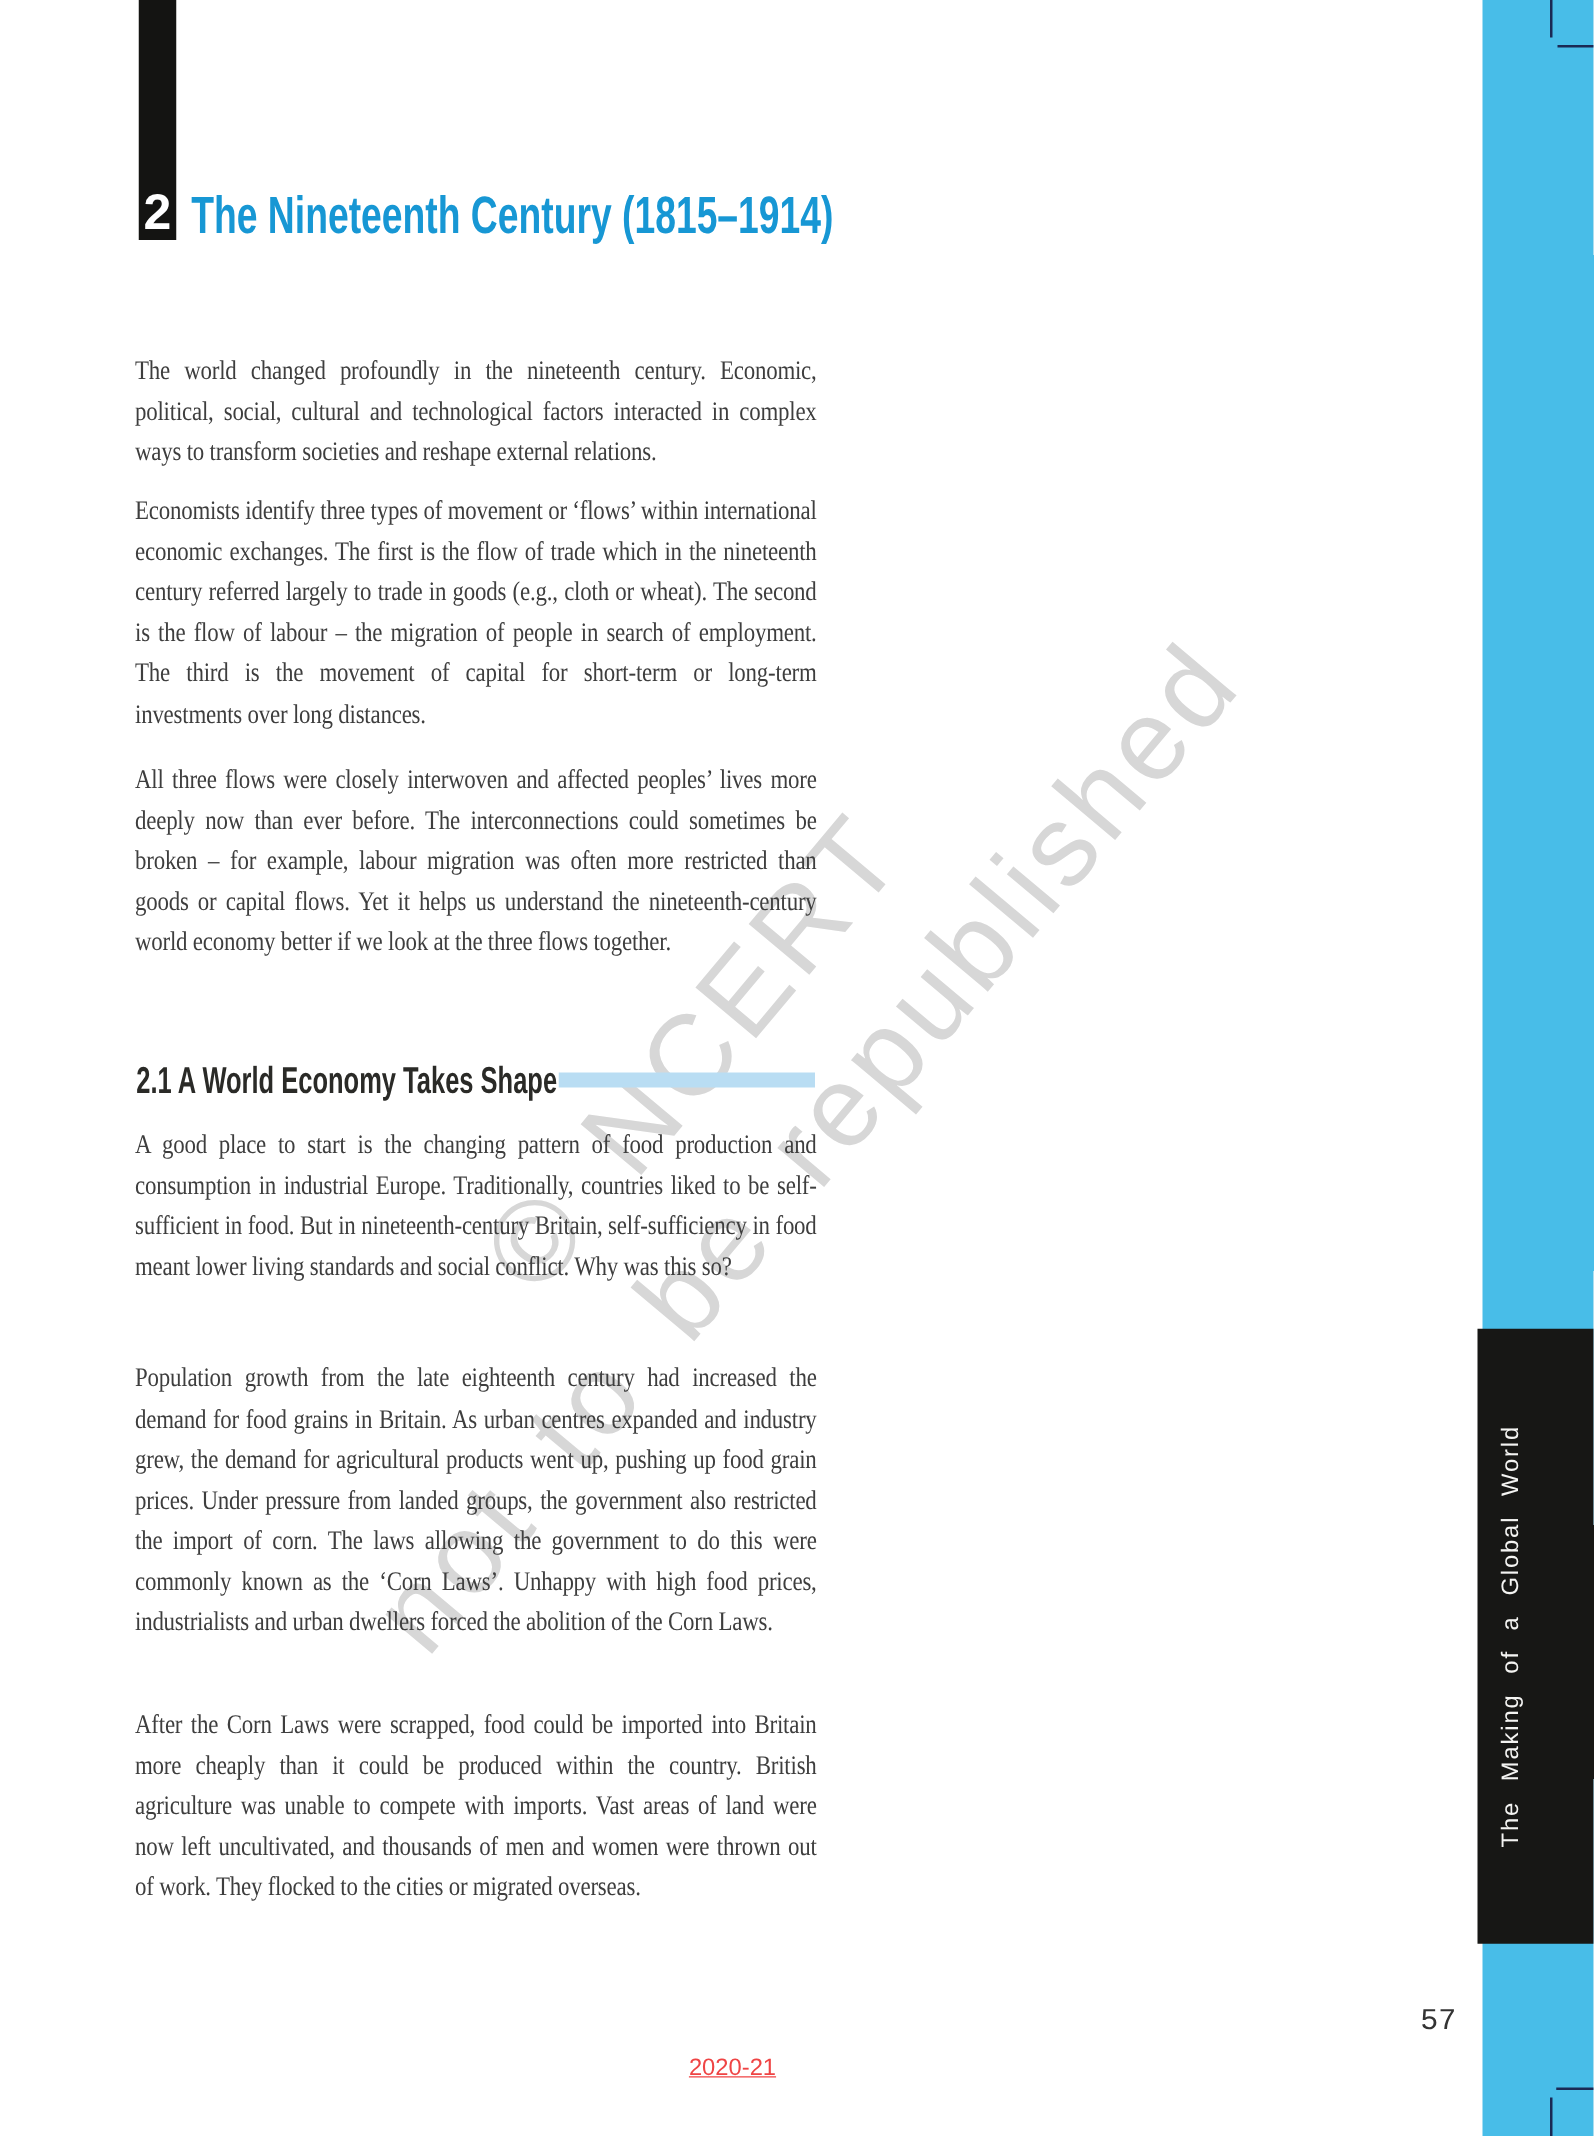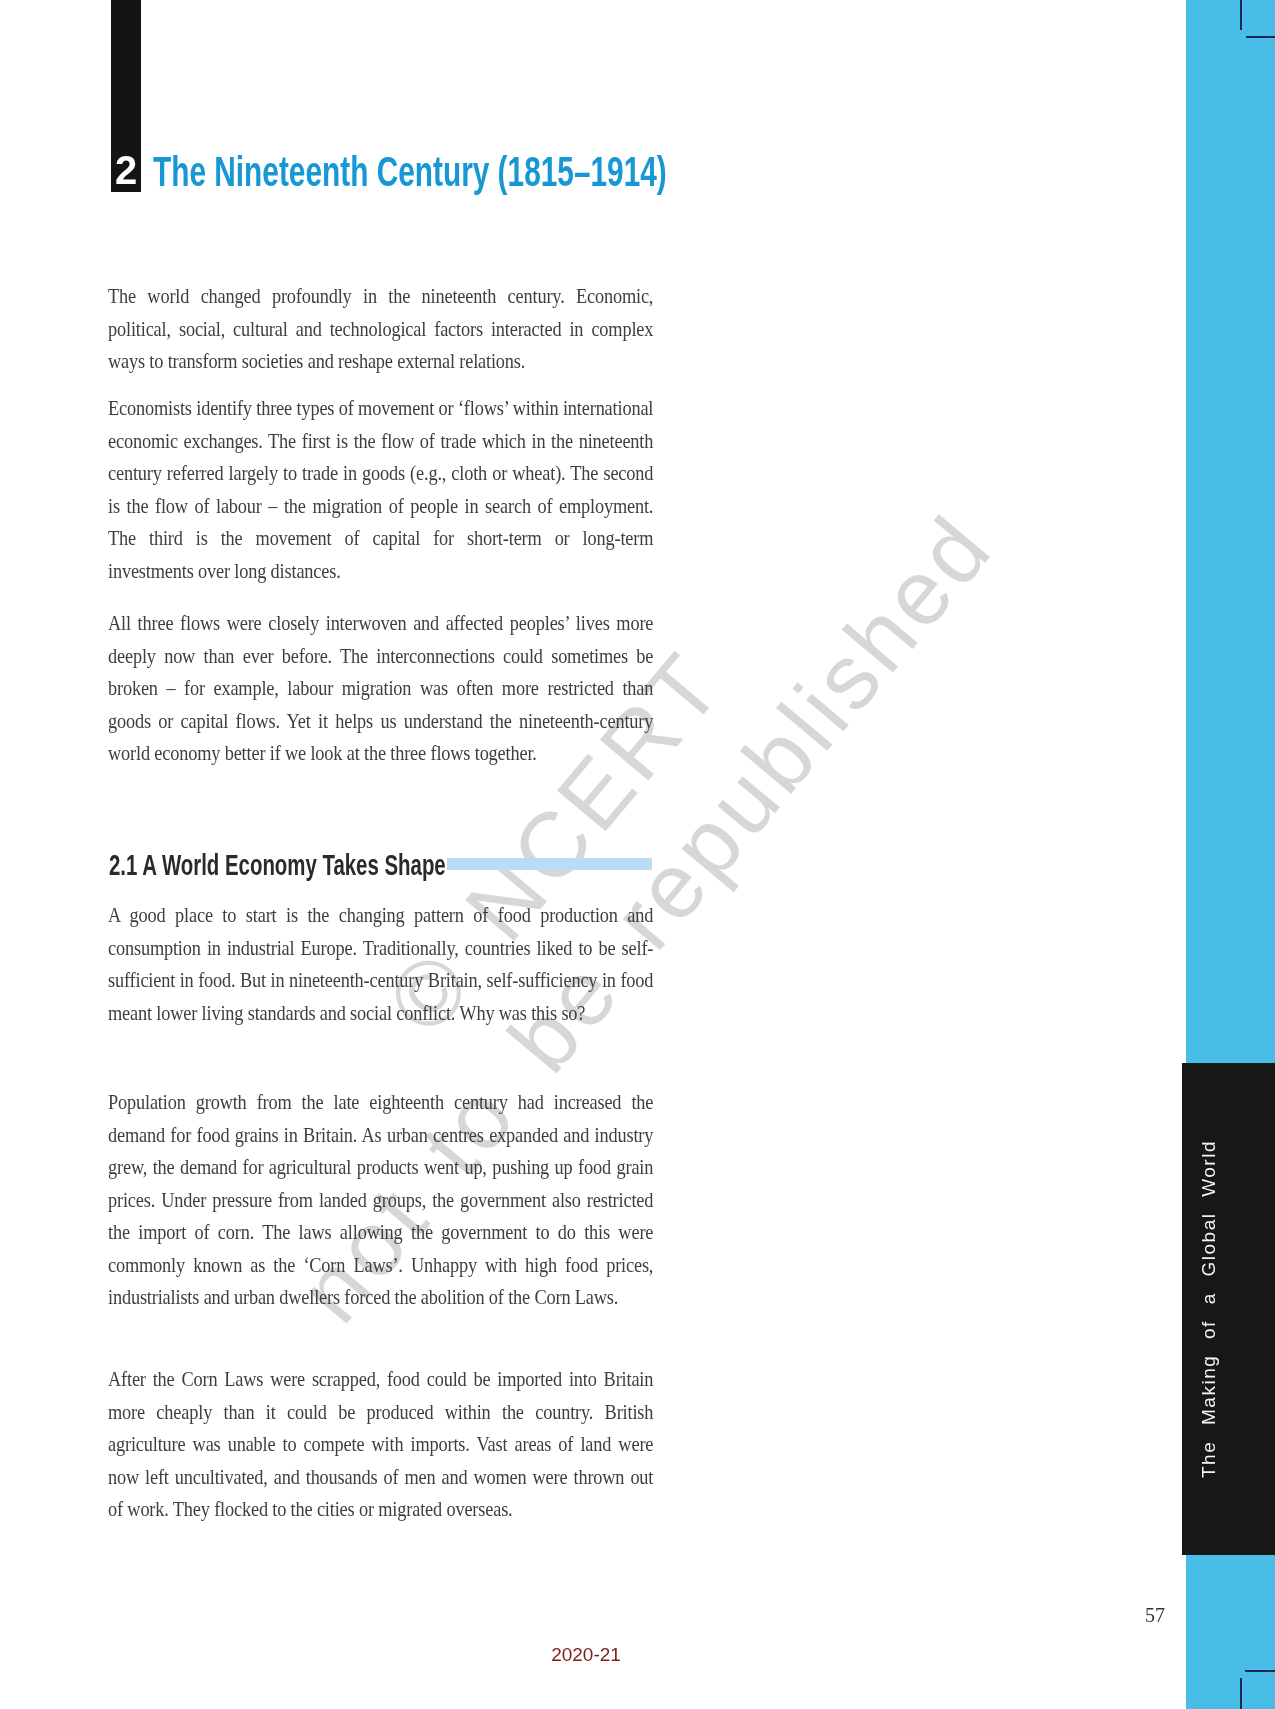--- a/index.html
+++ b/index.html
@@ -66,25 +66,25 @@
   }
   
   .crop-mark{position:absolute;background:#1a2a55;}
   #crop-tr-v{left:1240px;top:0;width:2px;height:30px;}
   #crop-tr-h{left:1246px;top:36px;width:29px;height:2px;}
   #crop-br-h{left:1245px;top:1670px;width:30px;height:2px;}
   #crop-br-v{left:1240px;top:1678px;width:2px;height:31px;}
   
   #page-number{
     position:absolute;left:1110px;top:1604px;width:55px;text-align:right;
-    font-size:20px;color:#333333;font-family:Liberation Serif, serif;
+    font-size:24px;color:#333333;font-family:Liberation Mono, monospace;
   }
   #footer-text{
     position:absolute;left:500px;top:1644px;width:172px;text-align:center;
-    font-size:19px;color:#7f1d1d;font-family:"Liberation Sans",sans-serif;
+    font-size:19px;color:#ef4444;font-family:"Liberation Sans",sans-serif;text-decoration:underline;
   }
 </style>
 </head>
 <body>
 
 <div id="page">
 
   <div id="watermark-anchor">
     <div id="watermark">
       <div>© NCERT</div>

